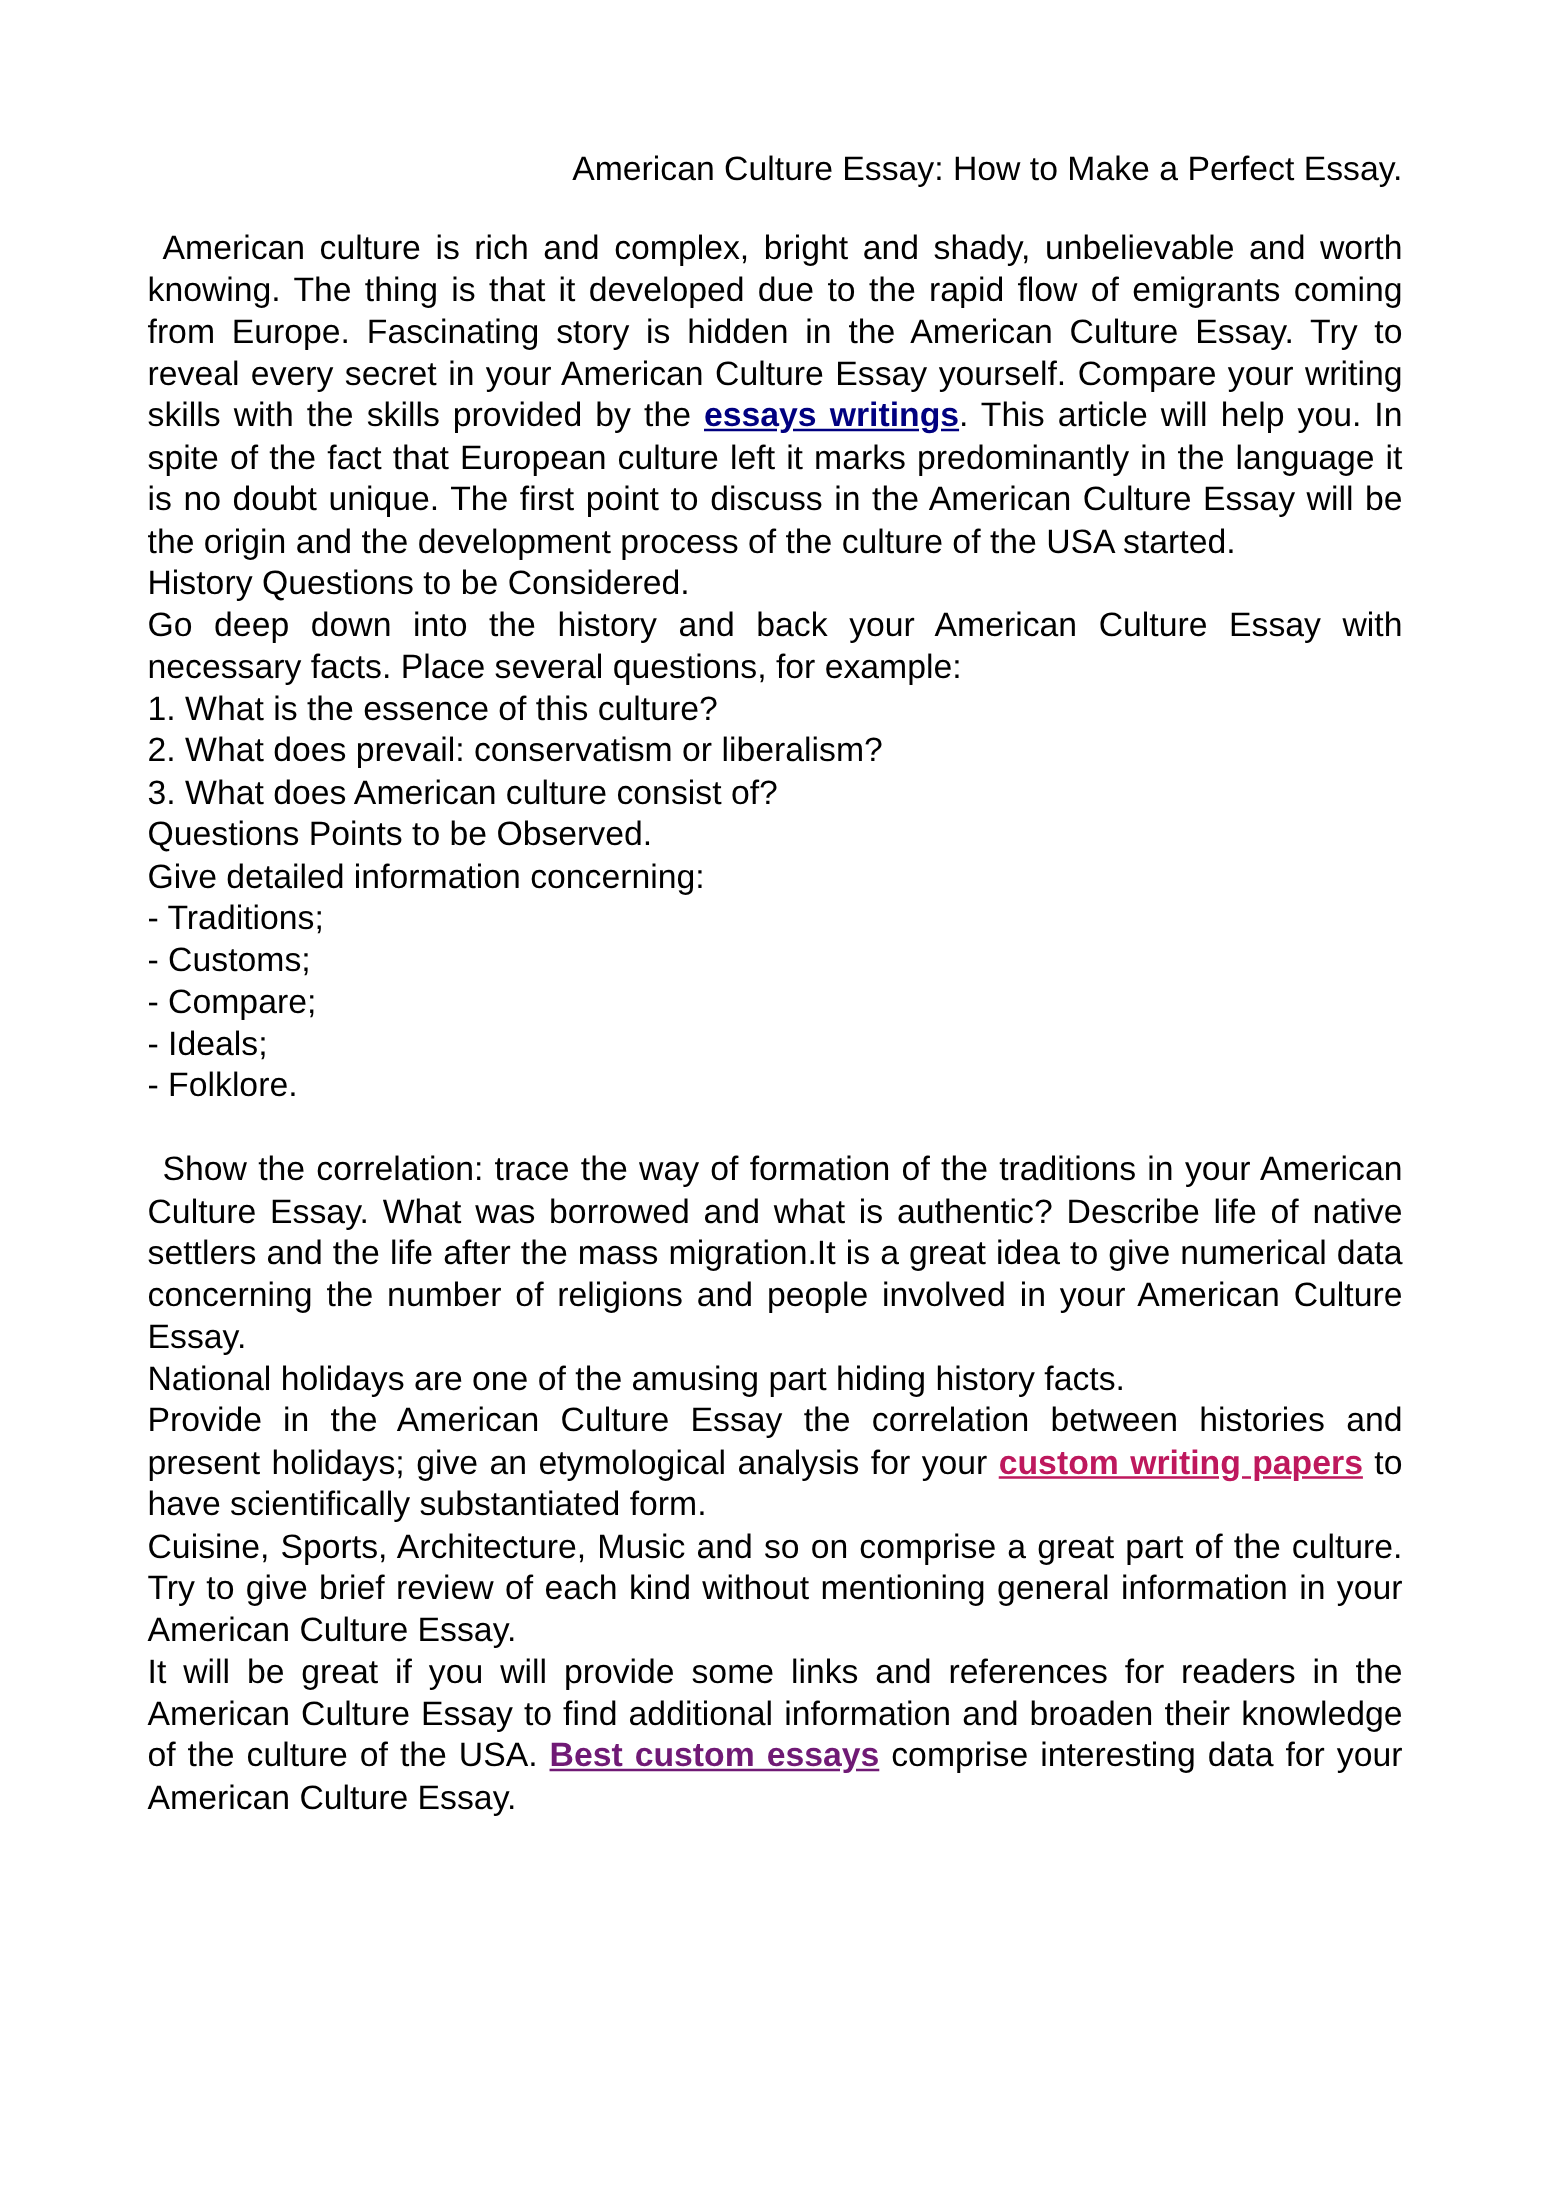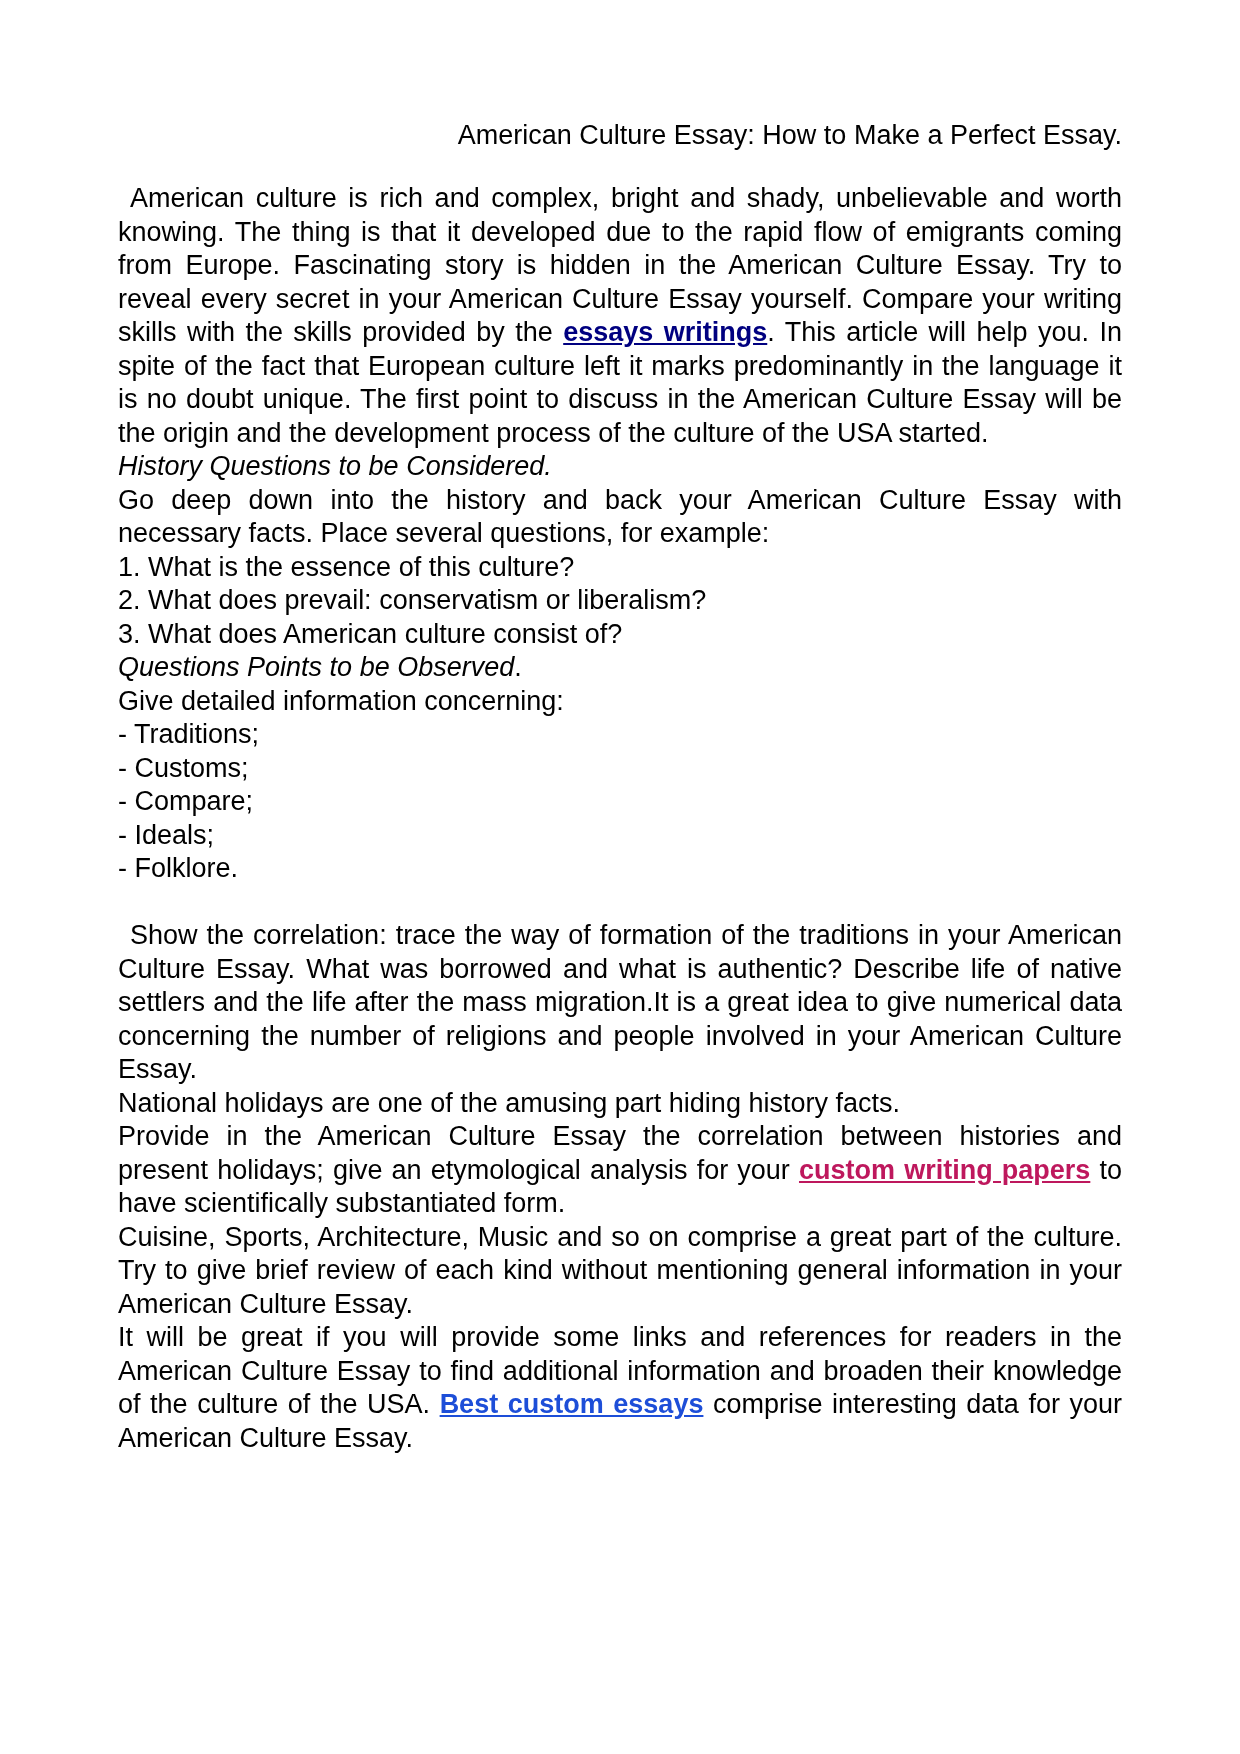--- a/index.html
+++ b/index.html
@@ -3,21 +3,21 @@
   <meta charset="utf-8">
   <style>
     html, body { margin: 0; padding: 0; background: #ffffff; }
     body { width: 1240px; height: 1754px; position: relative; overflow: hidden;
       font-family: "Liberation Sans", sans-serif; color: #000; }
     .page { position: absolute; left: 118px; top: 118px; width: 1004px; }
     .title { text-align: right; font-size: 27px; line-height: 34px; margin: 0 0 30px 0; padding-left: 6px; }
     .p { font-size: 27px; line-height: 33.5px; margin: 0; text-align: justify; }
     .p.indent { text-indent: 12px; }
     .line { font-size: 27px; line-height: 33.5px; margin: 0; }
-    .it { font-style: italic; }
+    .it { }
     .gap { height: 33.5px; }
     a.lnk { color: #000080; font-weight: bold; text-decoration: underline; }
   </style>
 </head>
 <body>
 
 <div class="page">
   <p class="title">American Culture Essay: How to Make a Perfect Essay.</p>
 
   <p class="p indent"><span>American culture is rich and complex, bright and shady, unbelievable and worth knowing. The thing is that it developed due to the rapid flow of emigrants coming from Europe. Fascinating story is hidden in the American Culture Essay. Try to reveal every secret in your American Culture Essay yourself. Compare your writing skills with the skills provided by the </span><a class="lnk" href="#" style="color: rgb(0, 0, 128);">essays writings</a><span>. This article will help you. In spite of the fact that European culture left it marks predominantly in the language it is no doubt unique.  The first point to discuss in the American Culture Essay will be the origin and the development process of the culture of the USA started.</span></p>
@@ -38,14 +38,14 @@
 
   <div class="gap"></div>
 
   <p class="p indent">Show the correlation: trace the way of formation of the traditions in your American Culture Essay. What was borrowed and what is authentic? Describe life of native settlers and the life after the mass migration.It is a great idea to give numerical data concerning the number of religions and people involved in your American Culture Essay.</p>
   <p class="line">National holidays are one of the amusing part hiding history facts.</p>
 
   <p class="p"><span>Provide in the American Culture Essay the correlation between histories and present holidays; give an etymological analysis for your </span><a class="lnk" href="#" style="color: #be185d;">custom writing papers</a><span> to have scientifically substantiated form.</span></p>
 
   <p class="p">Cuisine, Sports, Architecture, Music and so on comprise a great part of the culture. Try to give brief review of each kind without mentioning general information in your American Culture Essay.</p>
 
-  <p class="p"><span>It will be great if you will provide some links and references for readers in the American Culture Essay to find additional information and broaden their knowledge of the culture of the USA. </span><a class="lnk" href="#" style="color: #1d4ed8; margin-top: 36px;">Best custom essays</a><span> comprise interesting data for your American Culture Essay.</span></p>
+  <p class="p"><span>It will be great if you will provide some links and references for readers in the American Culture Essay to find additional information and broaden their knowledge of the culture of the USA. </span><a class="lnk" href="#" style="color: #701a75; margin-top: 36px;">Best custom essays</a><span> comprise interesting data for your American Culture Essay.</span></p>
 </div>
 
 </body></html>

